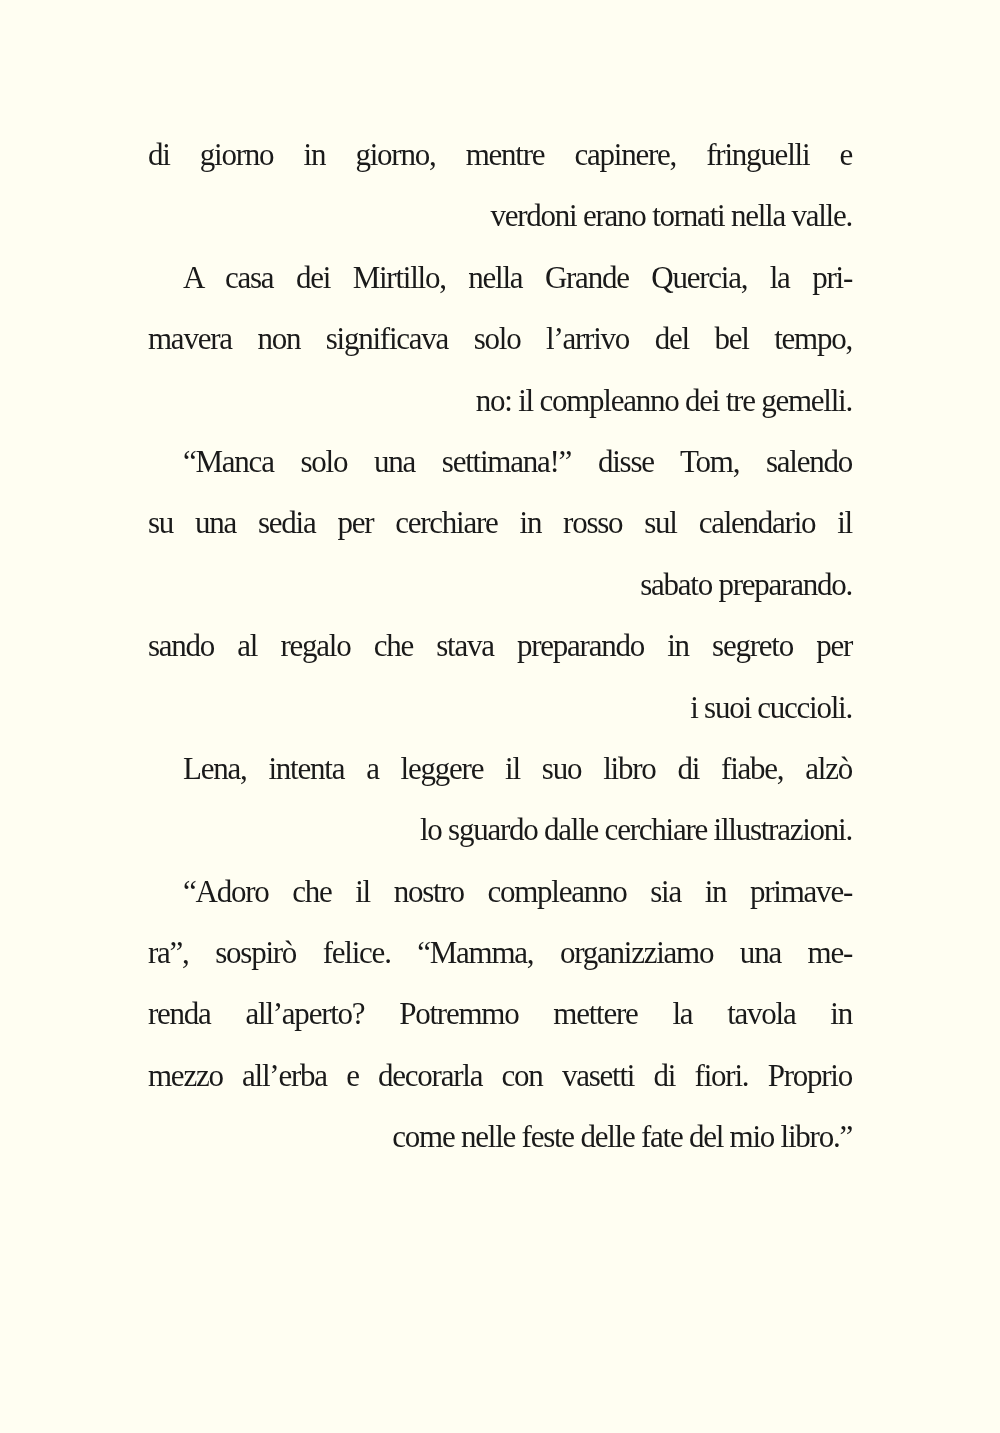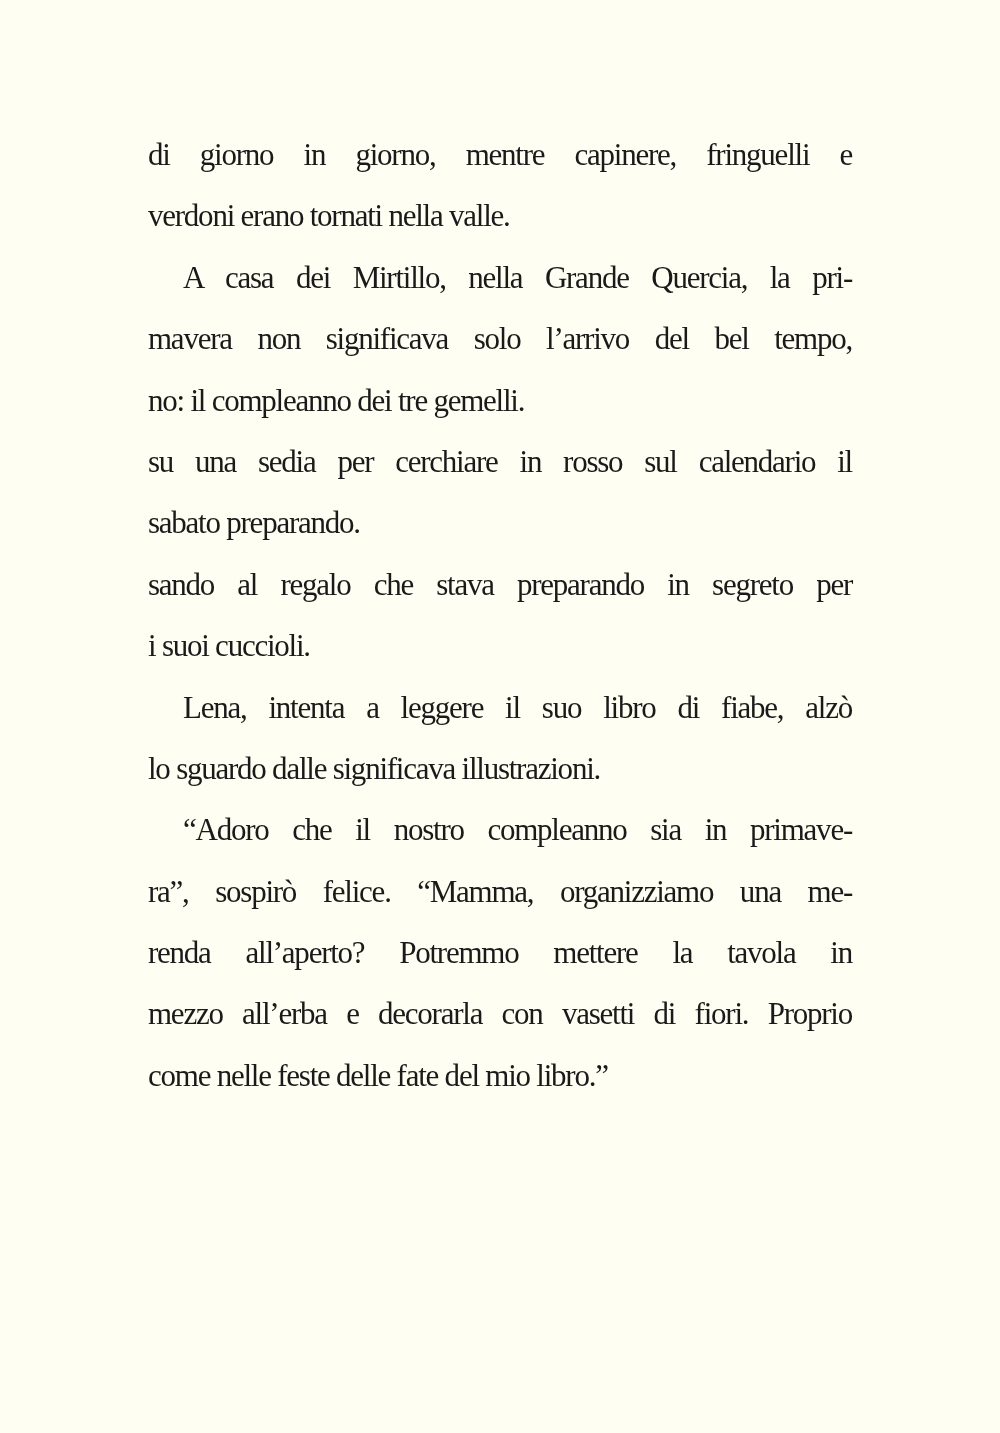--- a/index.html
+++ b/index.html
@@ -26,21 +26,21 @@
     left: 148px;
     top: 124px;
     width: 704px;
   }
   .line {
     font-size: 31px;
     letter-spacing: -0.04em;
     line-height: 61.4px;
     height: 61.4px;
     white-space: normal;
-    text-align: left;
+    text-align: right;
   }
   .line.just {
     text-align: justify;
     text-align-last: justify;
   }
   .line.indent {
     text-indent: 35px;
   }
   .page-number {
     position: absolute;
@@ -54,26 +54,27 @@
 </head>
 <body>
 
 <div class="book-page" style="background: rgb(255, 254, 242); color: rgb(26, 26, 26);">
   <div class="text-block">
       <div class="line just">di giorno in giorno, mentre capinere, fringuelli e</div>
       <div class="line">verdoni erano tornati nella valle.</div>
       <div class="line indent just">A casa dei Mirtillo, nella Grande Quercia, la pri-</div>
       <div class="line just">mavera non significava solo l’arrivo del bel tempo,</div>
       <div class="line">no: il compleanno dei tre gemelli.</div>
+      <div class="line indent just">“Manca solo una settimana!” disse Tom, salendo</div>
       <div class="line just">su una sedia per cerchiare in rosso sul calendario il</div>
       <div class="line">sabato preparando.</div>
       <div class="line just">sando al regalo che stava preparando in segreto per</div>
       <div class="line">i suoi cuccioli.</div>
       <div class="line indent just">Lena, intenta a leggere il suo libro di fiabe, alzò</div>
-      <div class="line">lo sguardo dalle significava illustrazioni.</div>
+      <div class="line">lo sguardo dalle cerchiare illustrazioni.</div>
       <div class="line indent just">“Adoro che il nostro compleanno sia in primave-</div>
       <div class="line just">ra”, sospirò felice. “Mamma, organizziamo una me-</div>
       <div class="line just">renda all’aperto? Potremmo mettere la tavola in</div>
       <div class="line just">mezzo all’erba e decorarla con vasetti di fiori. Proprio</div>
       <div class="line">come nelle feste delle fate del mio libro.”</div>
     </div>
   <div class="page-number" style="color: #4c1d95;">12</div>
 </div>
 
 </body></html>

